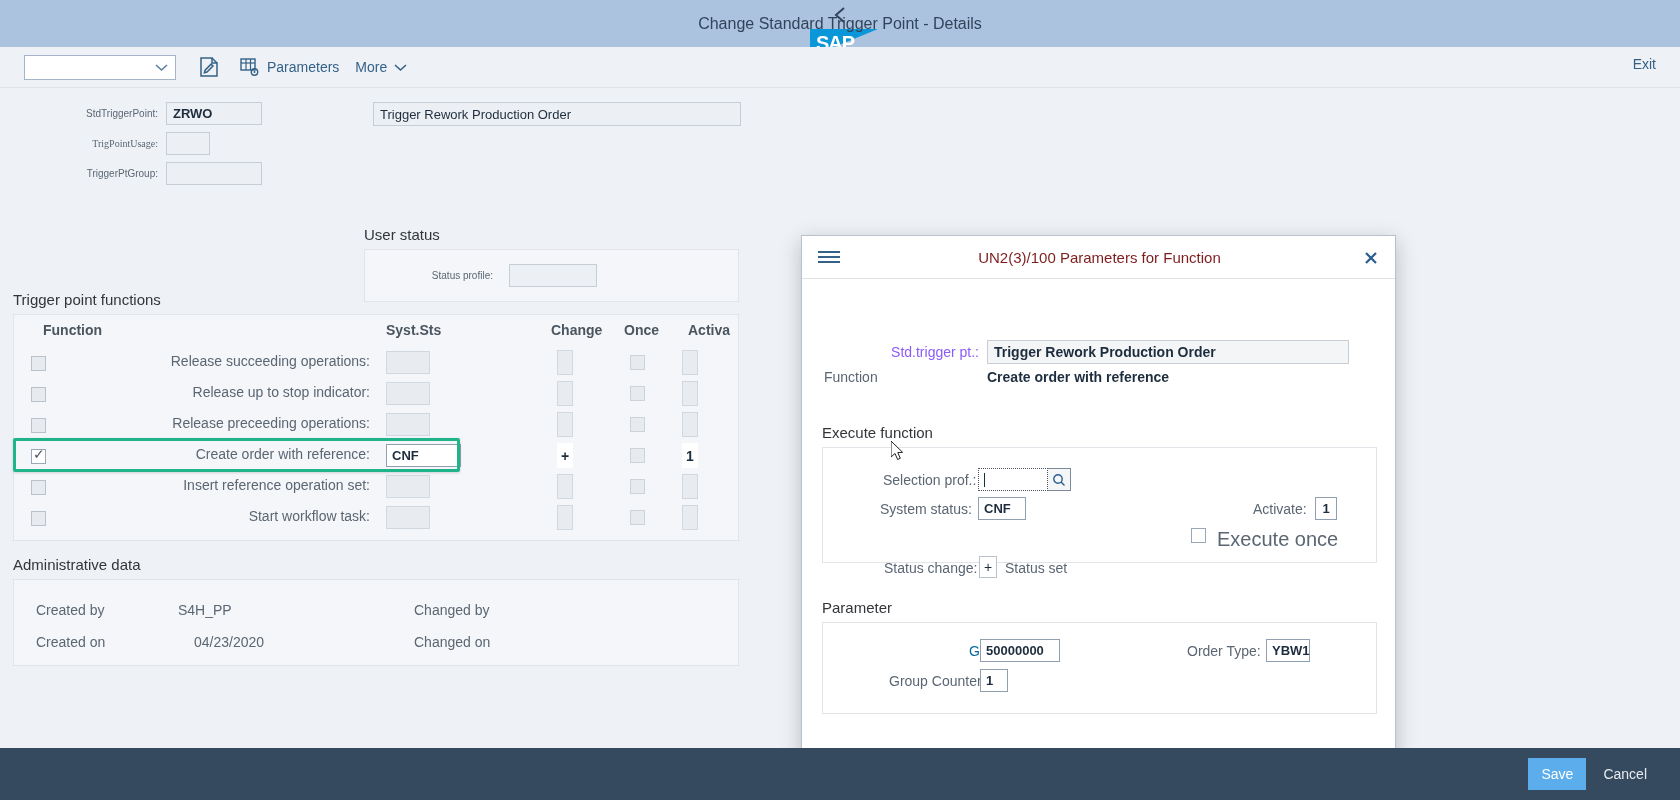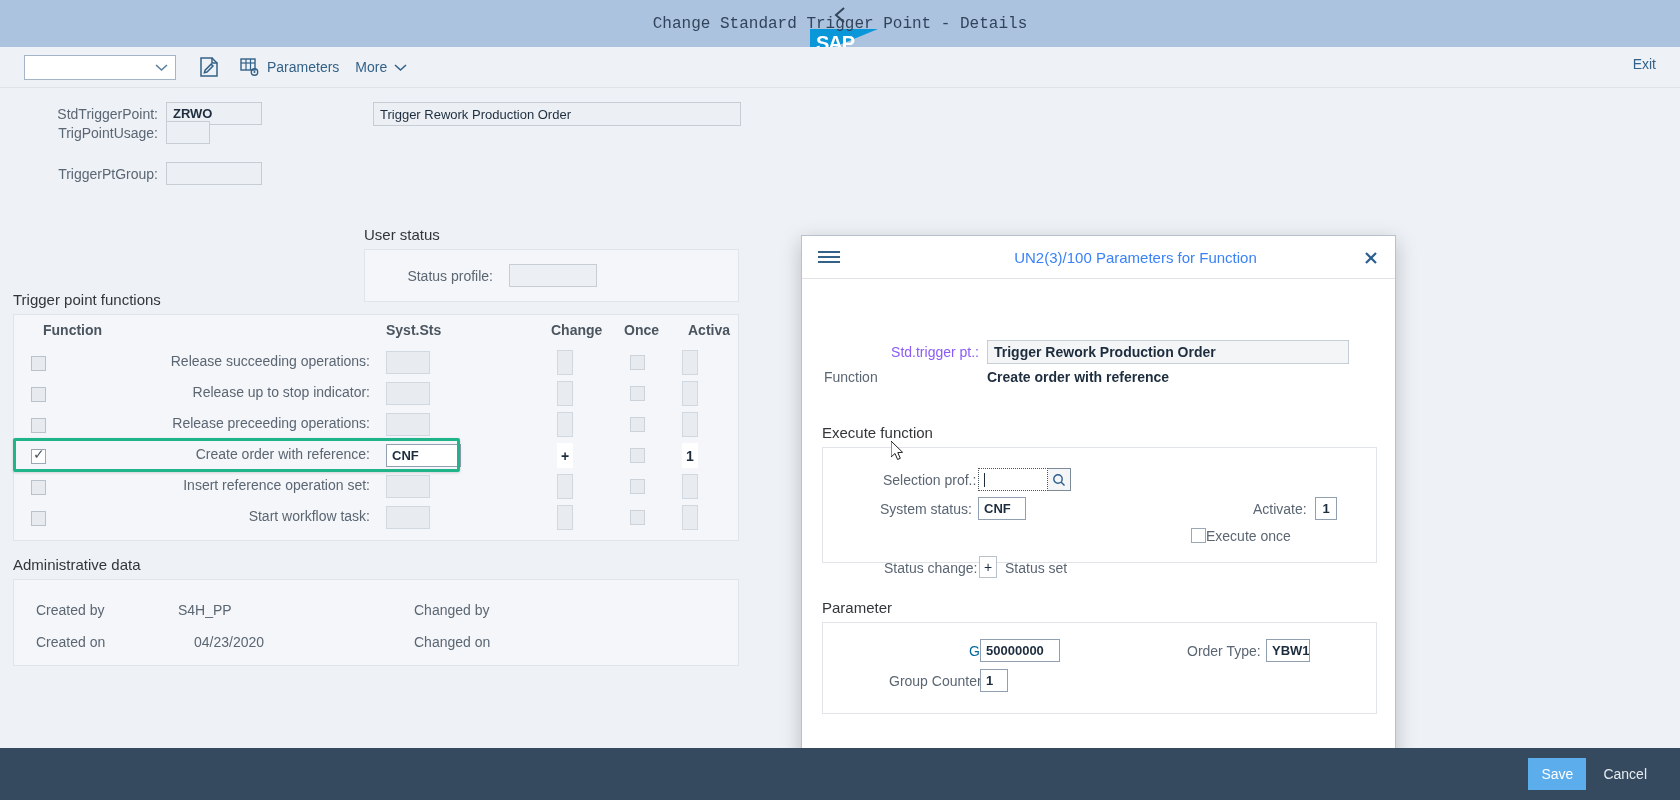--- a/index.html
+++ b/index.html
@@ -49,21 +49,20 @@
     font-size: 20px; font-weight: bold; letter-spacing: -1px;
     color: #ffffff;
     font-family: "Liberation Sans", sans-serif;
   }
   .shell-title {
     position: absolute; left: 0; top: 0;
     width: 1680px; height: 47px;
     display: flex; align-items: center; justify-content: center;
     font-size: 16px; color: #32445c;
     pointer-events: none;
-    font-family: Liberation Mono, monospace;
   }
 
   
   .toolbar {
     position: absolute; left: 0; top: 47px;
     width: 1680px; height: 41px;
     background: #eef2f7;
     border-bottom: 1px solid #dfe3e8;
     display: flex; align-items: center;
   }
@@ -101,37 +100,37 @@
     position: absolute; left: 0; top: 88px;
     width: 1680px; height: 660px;
     background: #eef2f7;
   }
 
   .form-row {
     display: flex; align-items: center;
     margin-bottom: 8px;
   }
   .lbl {
-    font-size: 14px; color: #5b6673;
+    font-size: 10px; color: #5b6673;
     text-align: right;
   }
   .fld {
     background: #eceff3;
     border: 1px solid #c6cdd5;
     height: 23px;
     font-size: 13px; color: #1d2d3e;
     display: flex; align-items: center;
     padding: 0 6px;
     font-weight: bold;
   }
   .fld.plain { font-weight: normal; }
 
   #top-form { position: absolute; left: 0; top: 14px; width: 800px; }
   #tf-r1 { position: absolute; left: 0; top: 0; }
-  #tf-r2 { position: absolute; left: 0; top: 19px; }
+  #tf-r2 { position: absolute; left: 0; top: 30px; font-family: Liberation Serif, serif; }
   #tf-r3 { position: absolute; left: 0; top: 60px; }
   .tf-lbl { width: 166px; padding-right: 8px; }
   #desc-field {
     position: absolute; left: 373px; top: 0;
     width: 368px; height: 24px;
   }
 
   
   .sec-head {
     font-size: 15px; color: #32363a;
@@ -235,23 +234,22 @@
   .dlg-burger {
     margin-left: 16px; width: 24px; height: 24px;
     display: flex; flex-direction: column; justify-content: center; gap: 3px;
     cursor: pointer;
   }
   .dlg-burger span { display: block; height: 2px; background: #346187; width: 22px; }
   .dlg-title {
     position: absolute; left: 0; top: 0;
     width: 595px; height: 43px;
     display: flex; align-items: center; justify-content: center;
-    font-size: 15px; color: #3b82f6;
+    font-size: 15px; color: #7f1d1d;
     pointer-events: none;
-    margin-left: 36px;
   }
   .dlg-close {
     position: absolute; right: 14px; top: 12px;
     width: 20px; height: 20px;
     display: flex; align-items: center; justify-content: center;
     font-size: 16px; color: #2a5e8e; cursor: pointer;
     font-weight: bold;
   }
   .dlg-body {
     flex: 1; position: relative;
@@ -315,22 +313,22 @@
   #activate-lbl { position: absolute; left: 430px; top: 53px; font-size: 14px; color: #5b6673; }
   #activate-field {
     position: absolute; left: 492px; top: 49px;
     width: 22px; height: 23px;
     background: #fff; border: 1px solid #91a0b0;
     font-size: 13px; font-weight: bold; color: #1d2d3e;
     display: flex; align-items: center; justify-content: center;
   }
   #execonce-row {
     position: absolute; left: 368px; top: 80px;
-    display: flex; align-items: flex-start; gap: 0;
-    font-size: 14px; color: #5b6673;
+    display: flex; align-items: flex-start; gap: 11px;
+    font-size: 20px; color: #5b6673;
   }
   #statchg-lbl { position: absolute; left: 61px; top: 112px; font-size: 14px; color: #5b6673; }
   #statchg-box {
     position: absolute; left: 156px; top: 108px;
     width: 18px; height: 22px;
     border: 1px solid #b9c1ca; background: #fff;
     font-size: 14px; color: #1d2d3e;
     display: flex; align-items: center; justify-content: center;
   }
   #statchg-txt { position: absolute; left: 182px; top: 112px; font-size: 14px; color: #5b6673; }

